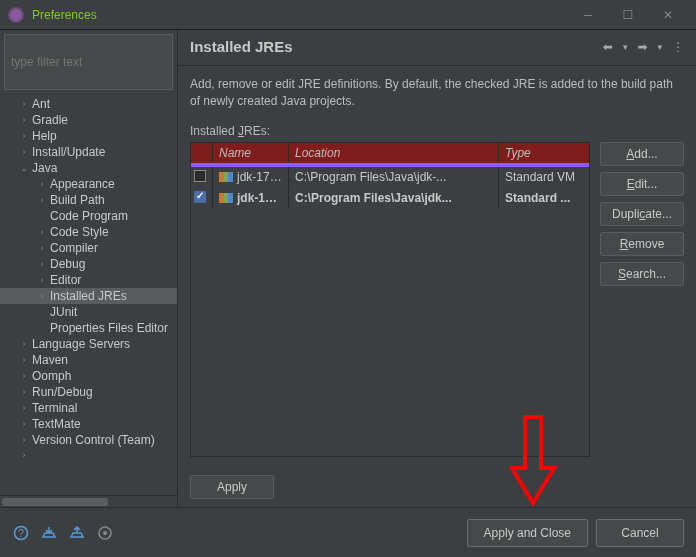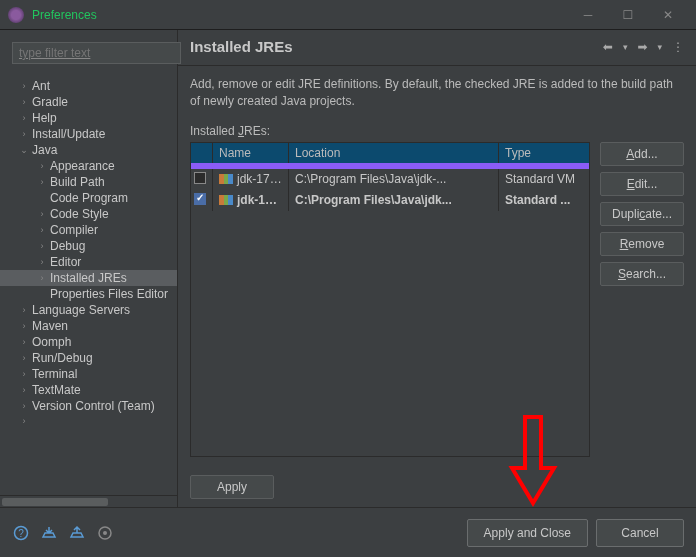--- a/index.html
+++ b/index.html
@@ -19,47 +19,46 @@
       align-items: center;
       padding: 0 8px;
       border-bottom: 1px solid #1e1e1e;
     }
     .titlebar-icon {
       width: 16px; height: 16px;
       background: radial-gradient(circle, #8a5a9e 40%, #3b2a4a 100%);
       border-radius: 50%;
       margin-right: 8px;
     }
-    .titlebar-title { flex: 1; color: #22c55e; }
+    .titlebar-title { flex: 1; color: #84cc16; }
     .win-controls { display: flex; }
     .win-btn {
       width: 40px; height: 26px;
       display: flex; align-items: center; justify-content: center;
       color: #888; cursor: pointer;
     }
     .main-area {
       display: flex;
       height: 477px;
       background: #3c3f41;
     }
     .sidebar {
       width: 178px;
       border-right: 1px solid #2b2b2b;
       display: flex;
       flex-direction: column;
     }
     .filter-input {
-      margin: 12px;
-      padding: 3px 6px;
+      margin: 4px;
+      padding: 20px 6px;
       background: #45494a;
       border: 1px solid #5a5d5e;
       color: #888;
       font-size: 12px;
       width: calc(100% - 8px);
-      text-decoration: underline;
     }
     .tree {
       overflow-y: auto;
       overflow-x: hidden;
       flex: 1;
       padding: 2px 0;
     }
     .tree-item {
       display: flex;
       align-items: center;
@@ -122,22 +121,23 @@
     .table-area { display: flex; gap: 10px; flex: 1; }
     .table {
       flex: 1;
       border: 1px solid #2b2b2b;
       background: #3c3f41;
       display: flex;
       flex-direction: column;
     }
     .table-header {
       display: flex;
-      background: #0c4a6e;
-      border-bottom: 6px solid #8b5cf6;
+      background: #7f1d1d;
+      border-bottom: 4px solid #8b5cf6;
+      font-style: italic;
     }
     .th, .td {
       padding: 3px 6px;
       border-right: 1px solid #2b2b2b;
       overflow: hidden;
       text-overflow: ellipsis;
       white-space: nowrap;
     }
     .th { color: #bbb; }
     .col-check { width: 22px; flex: none; padding: 3px 3px; }
@@ -277,20 +277,24 @@
           <span class="tree-arrow">›</span>
           <span class="tree-label">Debug</span>
         </div>
         <div class="tree-item level-2">
           <span class="tree-arrow">›</span>
           <span class="tree-label">Editor</span>
         </div>
         <div class="tree-item level-2 selected">
           <span class="tree-arrow">›</span>
           <span class="tree-label">Installed JREs</span>
+        </div>
+        <div class="tree-item level-2">
+          <span class="tree-arrow"></span>
+          <span class="tree-label">JUnit</span>
         </div>
         <div class="tree-item level-2">
           <span class="tree-arrow"></span>
           <span class="tree-label">Properties Files Editor</span>
         </div>
         <div class="tree-item level-1">
           <span class="tree-arrow">›</span>
           <span class="tree-label">Language Servers</span>
         </div>
         <div class="tree-item level-1">

